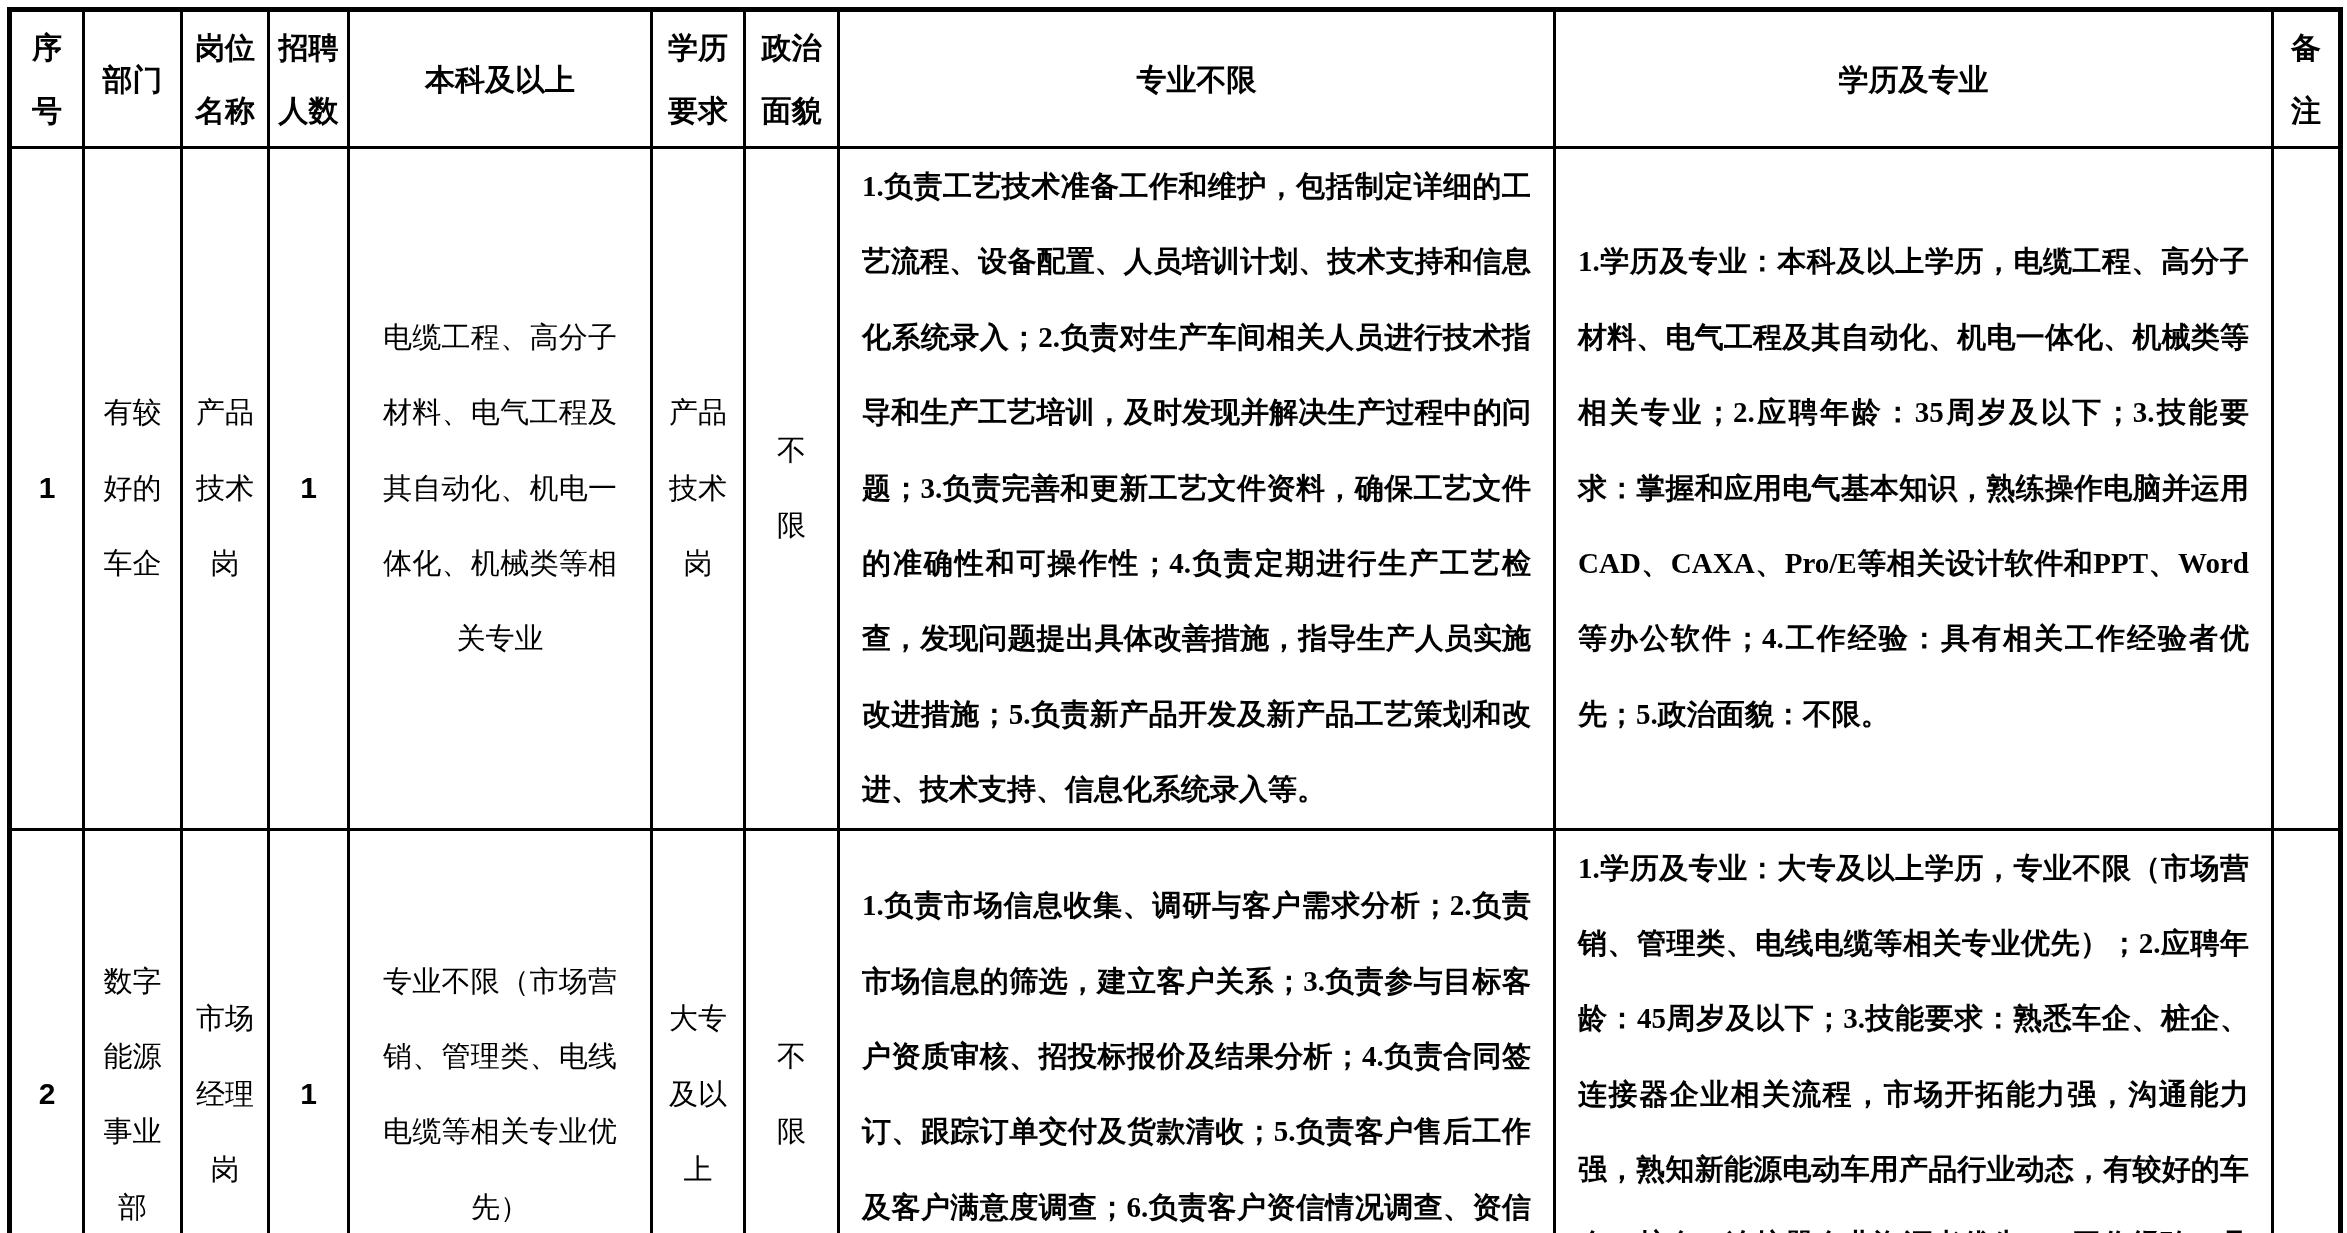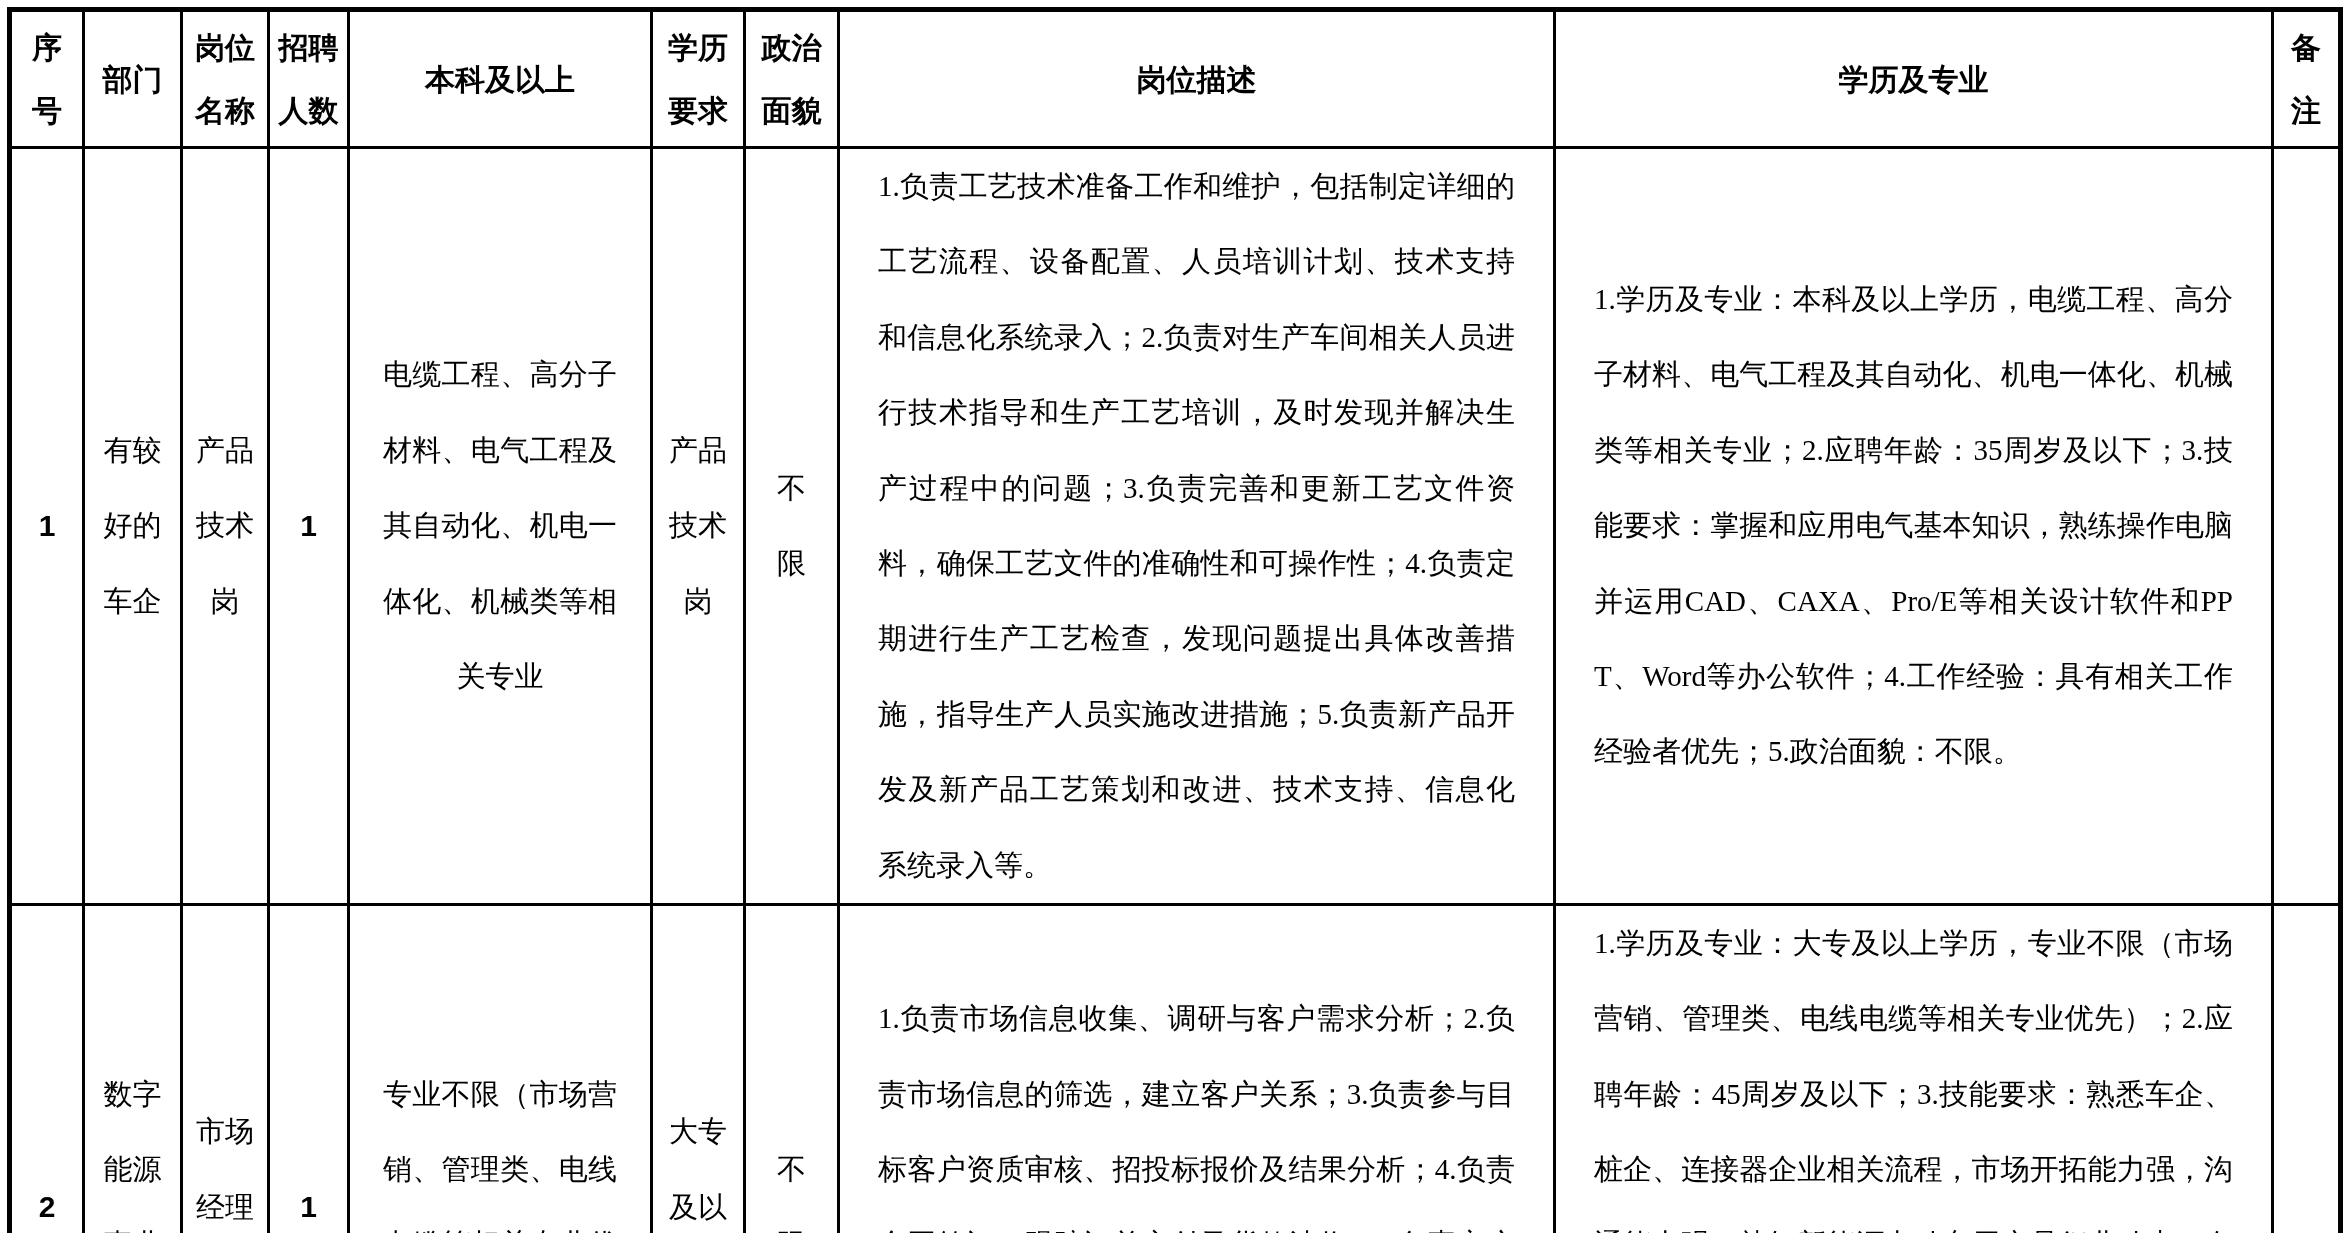--- a/index.html
+++ b/index.html
@@ -58,24 +58,25 @@
   td.edu     { padding: 0 12px; }
   td.pol     { padding: 0 24px; }
   td.major {
     padding: 0 33px;
     text-align: justify;
     text-align-last: center;
     text-justify: inter-ideograph;
     font-family: Liberation Serif, serif;
   }
   td.longtext {
-    padding: 0 38px;
+    padding: 0 22px;
     text-align: justify;
     text-align-last: left;
     text-justify: inter-ideograph;
+    font-weight: bold;
   }
 </style>
 </head>
 <body>
 
 <div class="sheet">
   <table class="recruit">
     <colgroup>
       <col style="width:74px">
       <col style="width:98px">
@@ -95,21 +96,21 @@
       <th>部门</th>
       <th>岗位
 名称</th>
       <th>招聘
 人数</th>
       <th>本科及以上</th>
       <th>学历
 要求</th>
       <th>政治
 面貌</th>
-      <th>岗位描述</th>
+      <th>专业不限</th>
       <th>学历及专业</th>
       <th>备
 注</th>
     </tr>
     <tr class="row1">
       <td class="num">1</td>
       <td class="dept">有较好的车企</td>
       <td class="postname">产品技术岗</td>
       <td class="num">1</td>
       <td class="major">电缆工程、高分子材料、电气工程及其自动化、机电一体化、机械类等相关专业</td>

